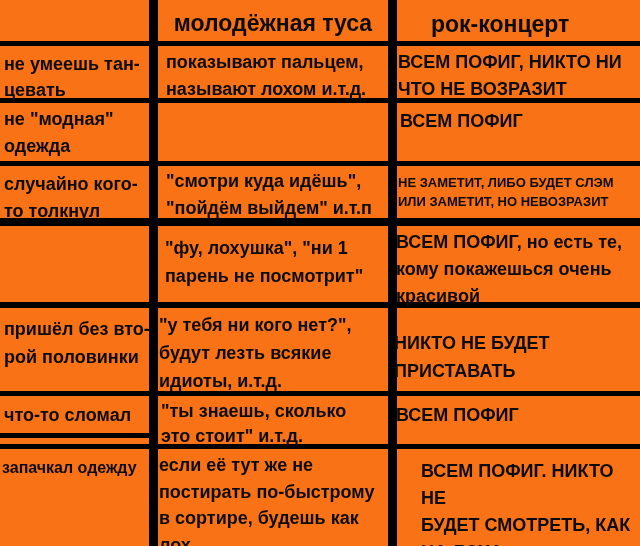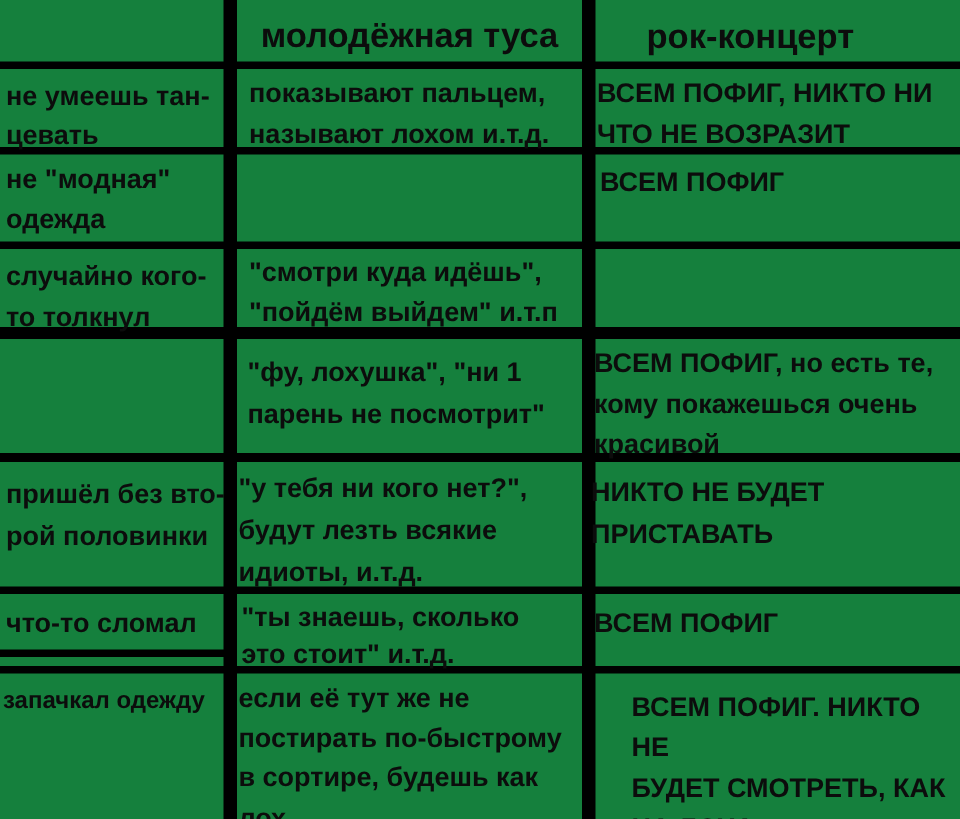--- a/index.html
+++ b/index.html
@@ -4,21 +4,21 @@
 <style>
   html, body {
     margin: 0;
     padding: 0;
     background: #ffffff;
   }
   .page {
     position: relative;
     width: 640px;
     height: 546px;
-    background: #15803d;
+    background: #f97316;
     overflow: hidden;
     font-family: "Liberation Sans", "DejaVu Sans", sans-serif;
     font-weight: 700;
     color: #0c0c0c;
   }
   .line {
     position: absolute;
     background: #000000;
   }
   .cell {
@@ -72,33 +72,35 @@
 ЧТО НЕ ВОЗРАЗИТ</div>
 
   <div class="cell" style="left:4px; top:106px; line-height:27px;">не "модная"
 одежда</div>
   <div class="cell" style="left:400px; top:108px;">ВСЕМ ПОФИГ</div>
 
   <div class="cell" style="left:4px; top:171px; line-height:27px;">случайно кого-
 то толкнул</div>
   <div class="cell" style="left:166px; top:168px; line-height:27px;">"смотри куда идёшь",
 "пойдём выйдем" и.т.п</div>
+  <div class="cell small13" style="left:398px; top:173px;">НЕ ЗАМЕТИТ, ЛИБО БУДЕТ СЛЭМ
+ИЛИ ЗАМЕТИТ, НО НЕВОЗРАЗИТ</div>
 
   <div class="cell" style="left:165px; top:234px; line-height:28px;">"фу, лохушка", "ни 1
 парень не посмотрит"</div>
   <div class="cell" style="left:396px; top:229px; line-height:27px;">ВСЕМ ПОФИГ, но есть те,
 кому покажешься очень
 красивой</div>
 
   <div class="cell" style="left:4px; top:315px; line-height:28px;">пришёл без вто-
 рой половинки</div>
   <div class="cell" style="left:159px; top:311px; line-height:28px;">"у тебя ни кого нет?",
 будут лезть всякие
 идиоты, и.т.д.</div>
-  <div class="cell" style="left:394px; top:314px; line-height:28px;">НИКТО НЕ БУДЕТ
+  <div class="cell" style="left:394px; top:329px; line-height:28px;">НИКТО НЕ БУДЕТ
 ПРИСТАВАТЬ</div>
 
   <div class="cell" style="left:4px; top:402px;">что-то сломал</div>
   <div class="cell" style="left:161px; top:399px; line-height:25px;">"ты знаешь, сколько
 это стоит" и.т.д.</div>
   <div class="cell" style="left:396px; top:402px;">ВСЕМ ПОФИГ</div>
 
   <div class="cell small16" style="left:2px; top:456px;">запачкал одежду</div>
   <div class="cell" style="left:159px; top:452px; line-height:26.5px;">если её тут же не
 постирать по-быстрому

